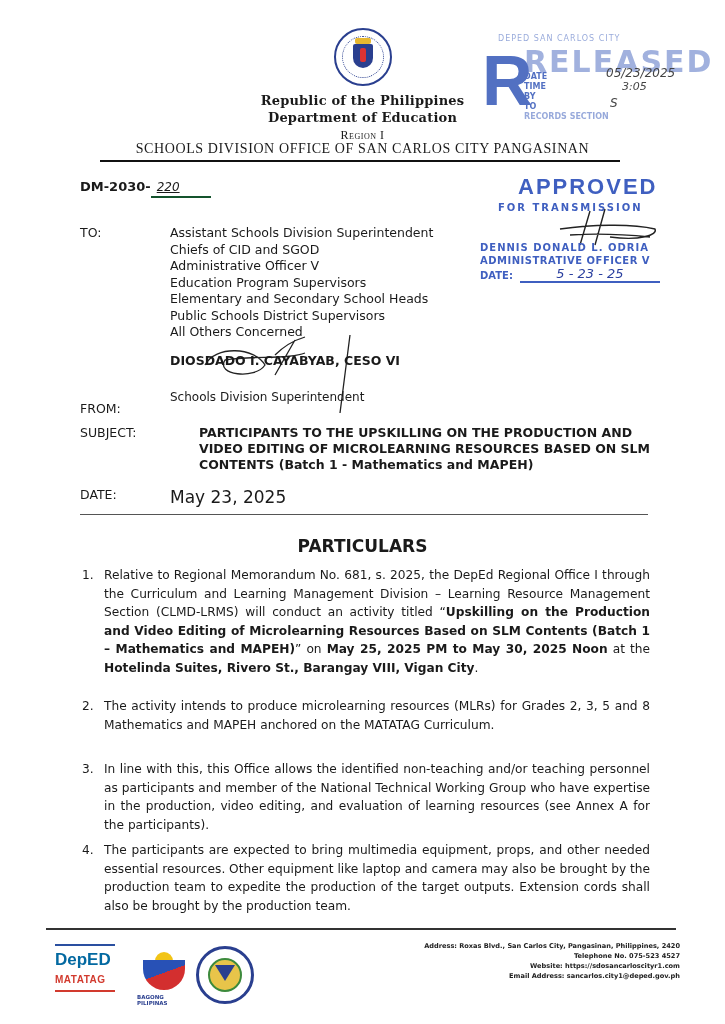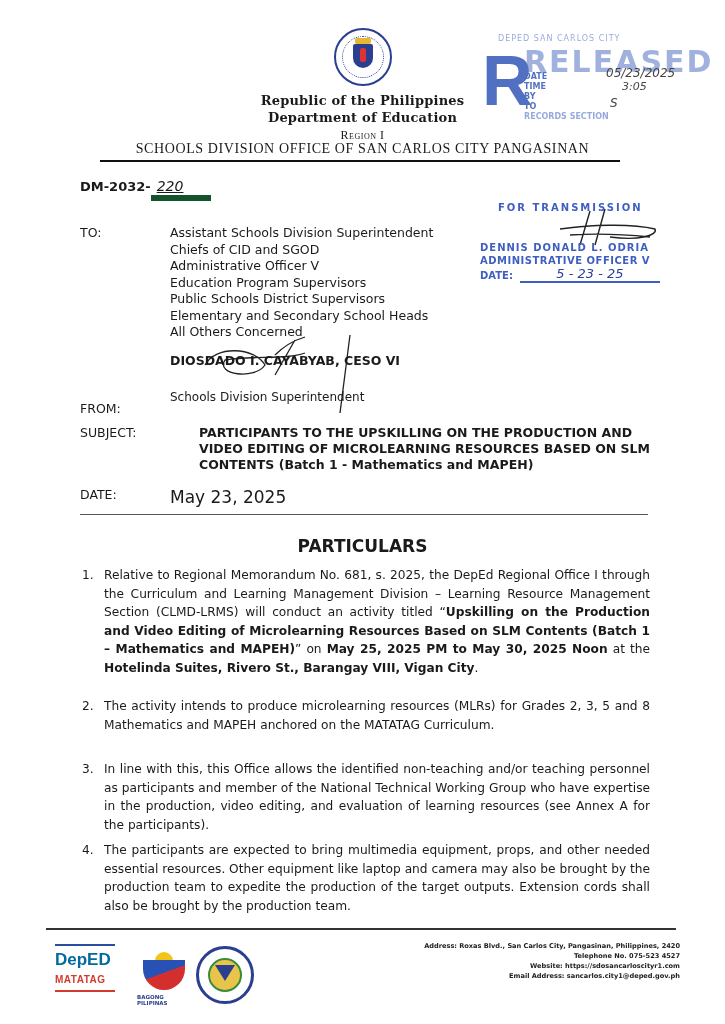--- a/index.html
+++ b/index.html
@@ -33,21 +33,21 @@
   .stamp-approved { position: absolute; left: 480px; top: 172px; width: 200px; height: 115px; color: #3f5fc0; }
   .stamp-approved .title { position: absolute; top: 2px; left: 38px; font-size: 22px; font-weight: bold; letter-spacing: 2px; font-family: "Liberation Sans", sans-serif; }
   .stamp-approved .sub { position: absolute; top: 30px; left: 18px; font-size: 10px; font-weight: bold; letter-spacing: 2px; }
   .stamp-approved .name { position: absolute; top: 70px; left: 0px; font-size: 10px; font-weight: bold; letter-spacing: 1px; text-align: center; }
   .stamp-approved .pos { position: absolute; top: 83px; left: 0px; font-size: 10px; font-weight: bold; letter-spacing: 0.5px; }
   .stamp-approved .date { position: absolute; top: 98px; left: 0px; font-size: 10px; font-weight: bold; }
   .stamp-approved .dateval { position: absolute; top: 94px; left: 40px; width: 140px; border-bottom: 2px solid #3f5fc0; font-size: 13px; color: #2a3f9f; text-align: center; font-style: italic; }
   .stamp-approved .sig { position: absolute; top: 35px; left: 70px; width: 110px; height: 40px; }
 
   .memo-head { position: absolute; left: 80px; top: 178px; font-weight: bold; font-size: 13px; line-height: 17px; }
-  .memo-head .num { display: inline-block; width: 60px; border-bottom: 6px solid #14532d; font-weight: normal; font-style: italic; font-size: 14px; padding-left: 6px; text-decoration: underline; }
+  .memo-head .num { display: inline-block; width: 60px; border-bottom: 2px solid #14532d; font-weight: normal; font-style: italic; font-size: 12px; padding-left: 6px; text-decoration: underline; }
 
   .label { position: absolute; left: 80px; font-size: 12.5px; }
   .to-list { position: absolute; left: 170px; top: 225px; font-size: 12.5px; line-height: 16.5px; }
 
   .from-name { position: absolute; left: 170px; top: 353px; font-size: 12.5px; font-weight: bold; }
   .from-pos { position: absolute; left: 170px; top: 390px; font-size: 12px; }
   .sig-main { position: absolute; left: 195px; top: 335px; width: 210px; height: 80px; }
 
   .subject { position: absolute; left: 170px; top: 425px; width: 480px; font-size: 12.5px; font-weight: bold; line-height: 16px; margin-left: 29px; }
   .date-val { position: absolute; left: 170px; top: 487px; font-size: 17px; }
@@ -104,44 +104,45 @@
     <div>BY</div>
     <div>TO</div>
     <div style="opacity:0.6">RECORDS SECTION</div>
   </div>
   <div class="hw" style="top:34px;left:126px;">05/23/2025</div>
   <div class="hw" style="top:48px;left:142px;font-size:11px;">3:05</div>
   <div class="hw" style="top:64px;left:130px;">S</div>
 </div>
 
 <div class="stamp-approved">
+  <div class="title">APPROVED</div>
   <div class="sub">FOR TRANSMISSION</div>
   <svg class="sig" viewBox="0 0 110 40">
     <path d="M10 22 C40 18, 80 16, 105 22 C 108 28, 90 34, 60 30 M40 4 L30 38 M55 2 L45 38 M20 28 C 50 26, 80 28, 100 30" fill="none" stroke="#222" stroke-width="1.4"></path>
   </svg>
   <div class="name">DENNIS DONALD L. ODRIA</div>
   <div class="pos">ADMINISTRATIVE OFFICER V</div>
   <div class="date">DATE:</div>
   <div class="dateval">5 - 23 - 25</div>
 </div>
 
 <div class="memo-head">
   <div>
-    <span>DM-2032-</span><span class="num">220</span>
+    <span>DM-2030-</span><span class="num">220</span>
   </div>
 </div>
 
 <div class="label" style="top:225px;">TO:</div>
 <div class="to-list">
   <div>Assistant Schools Division Superintendent</div>
   <div>Chiefs of CID and SGOD</div>
   <div>Administrative Officer V</div>
   <div>Education Program Supervisors</div>
+  <div>Elementary and Secondary School Heads</div>
   <div>Public Schools District Supervisors</div>
-  <div>Elementary and Secondary School Heads</div>
   <div>All Others Concerned</div>
 </div>
 
 <svg class="sig-main" viewBox="0 0 210 80">
   <path d="M10 30 C 20 10, 60 12, 70 30 C 60 45, 20 40, 30 25 C 60 20, 90 25, 110 18 M80 20 C 90 10, 100 5, 110 2 M155 0 L145 78 M100 5 L80 40" fill="none" stroke="#222" stroke-width="1.3"></path>
 </svg>
 <div class="label" style="top:377px;margin-top:24px;">FROM:</div>
 <div class="from-name">DIOSDADO I. CAYABYAB, CESO VI</div>
 <div class="from-pos">Schools Division Superintendent</div>
 

